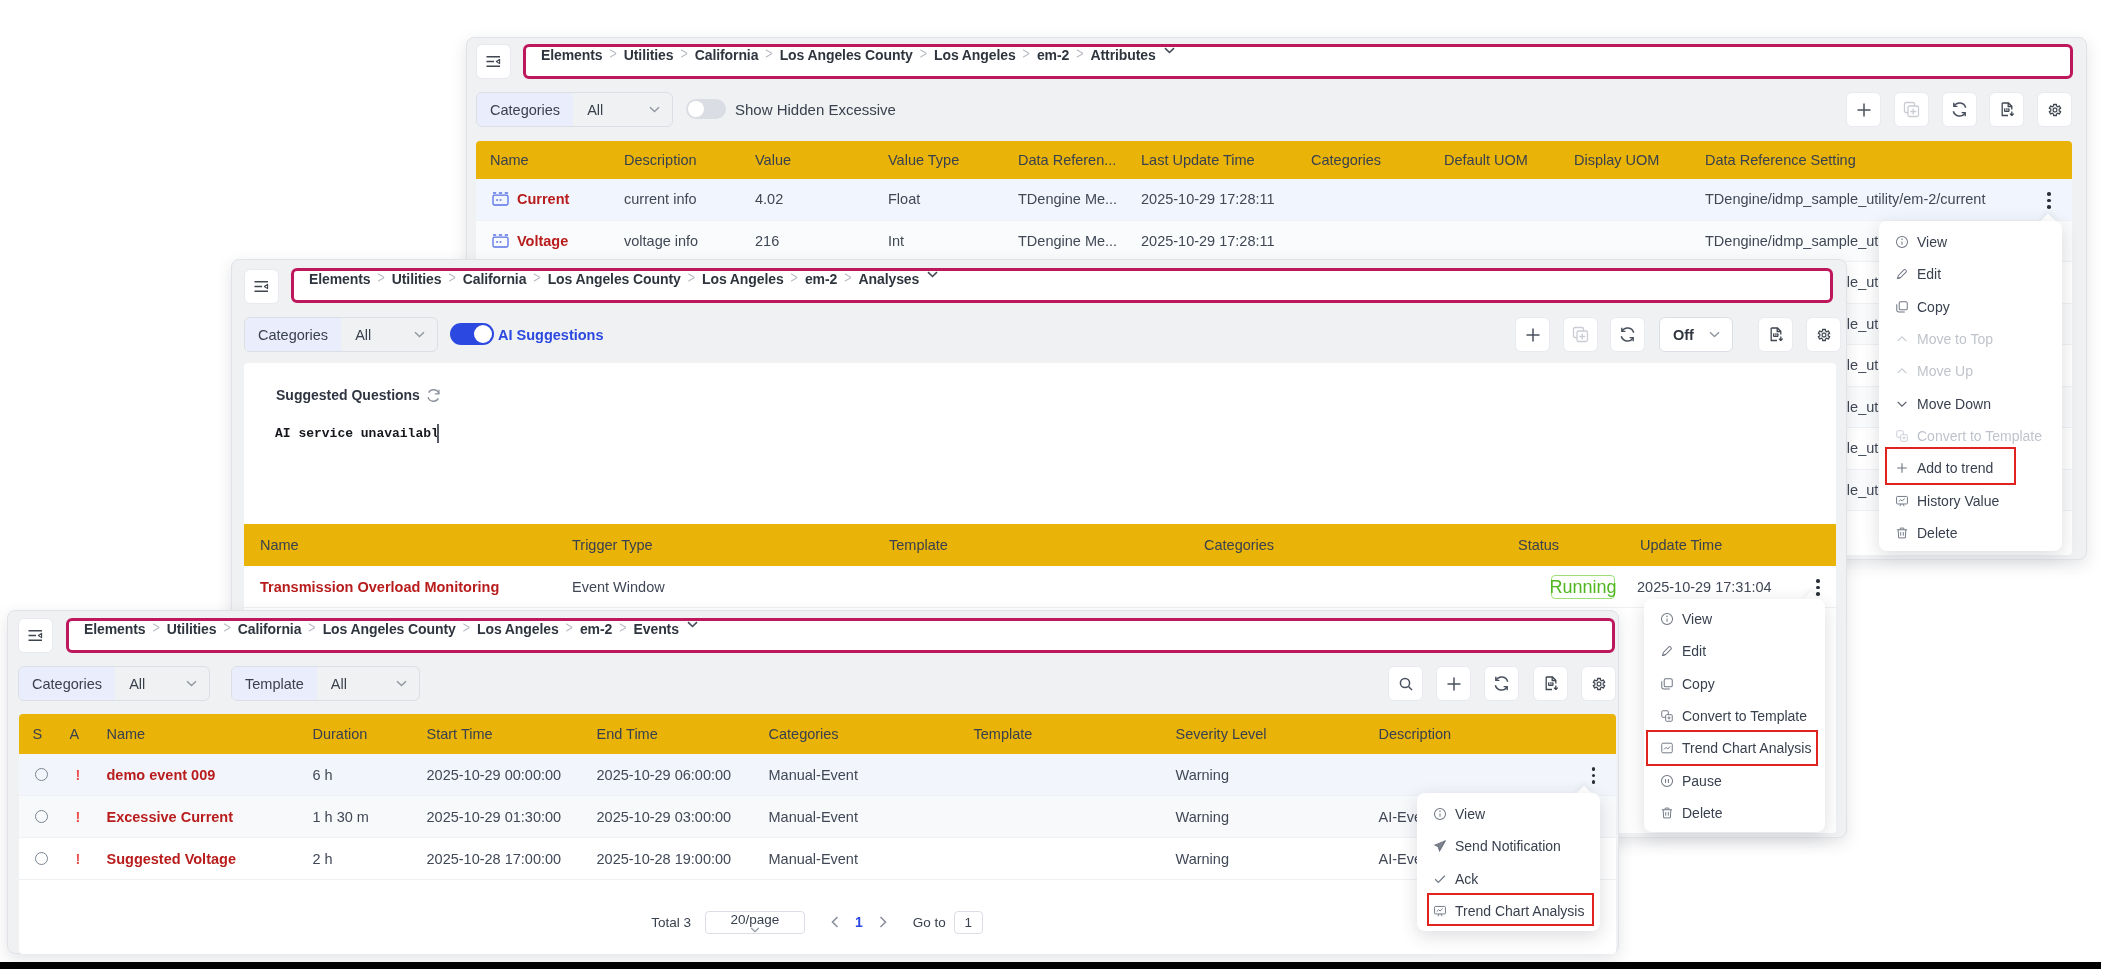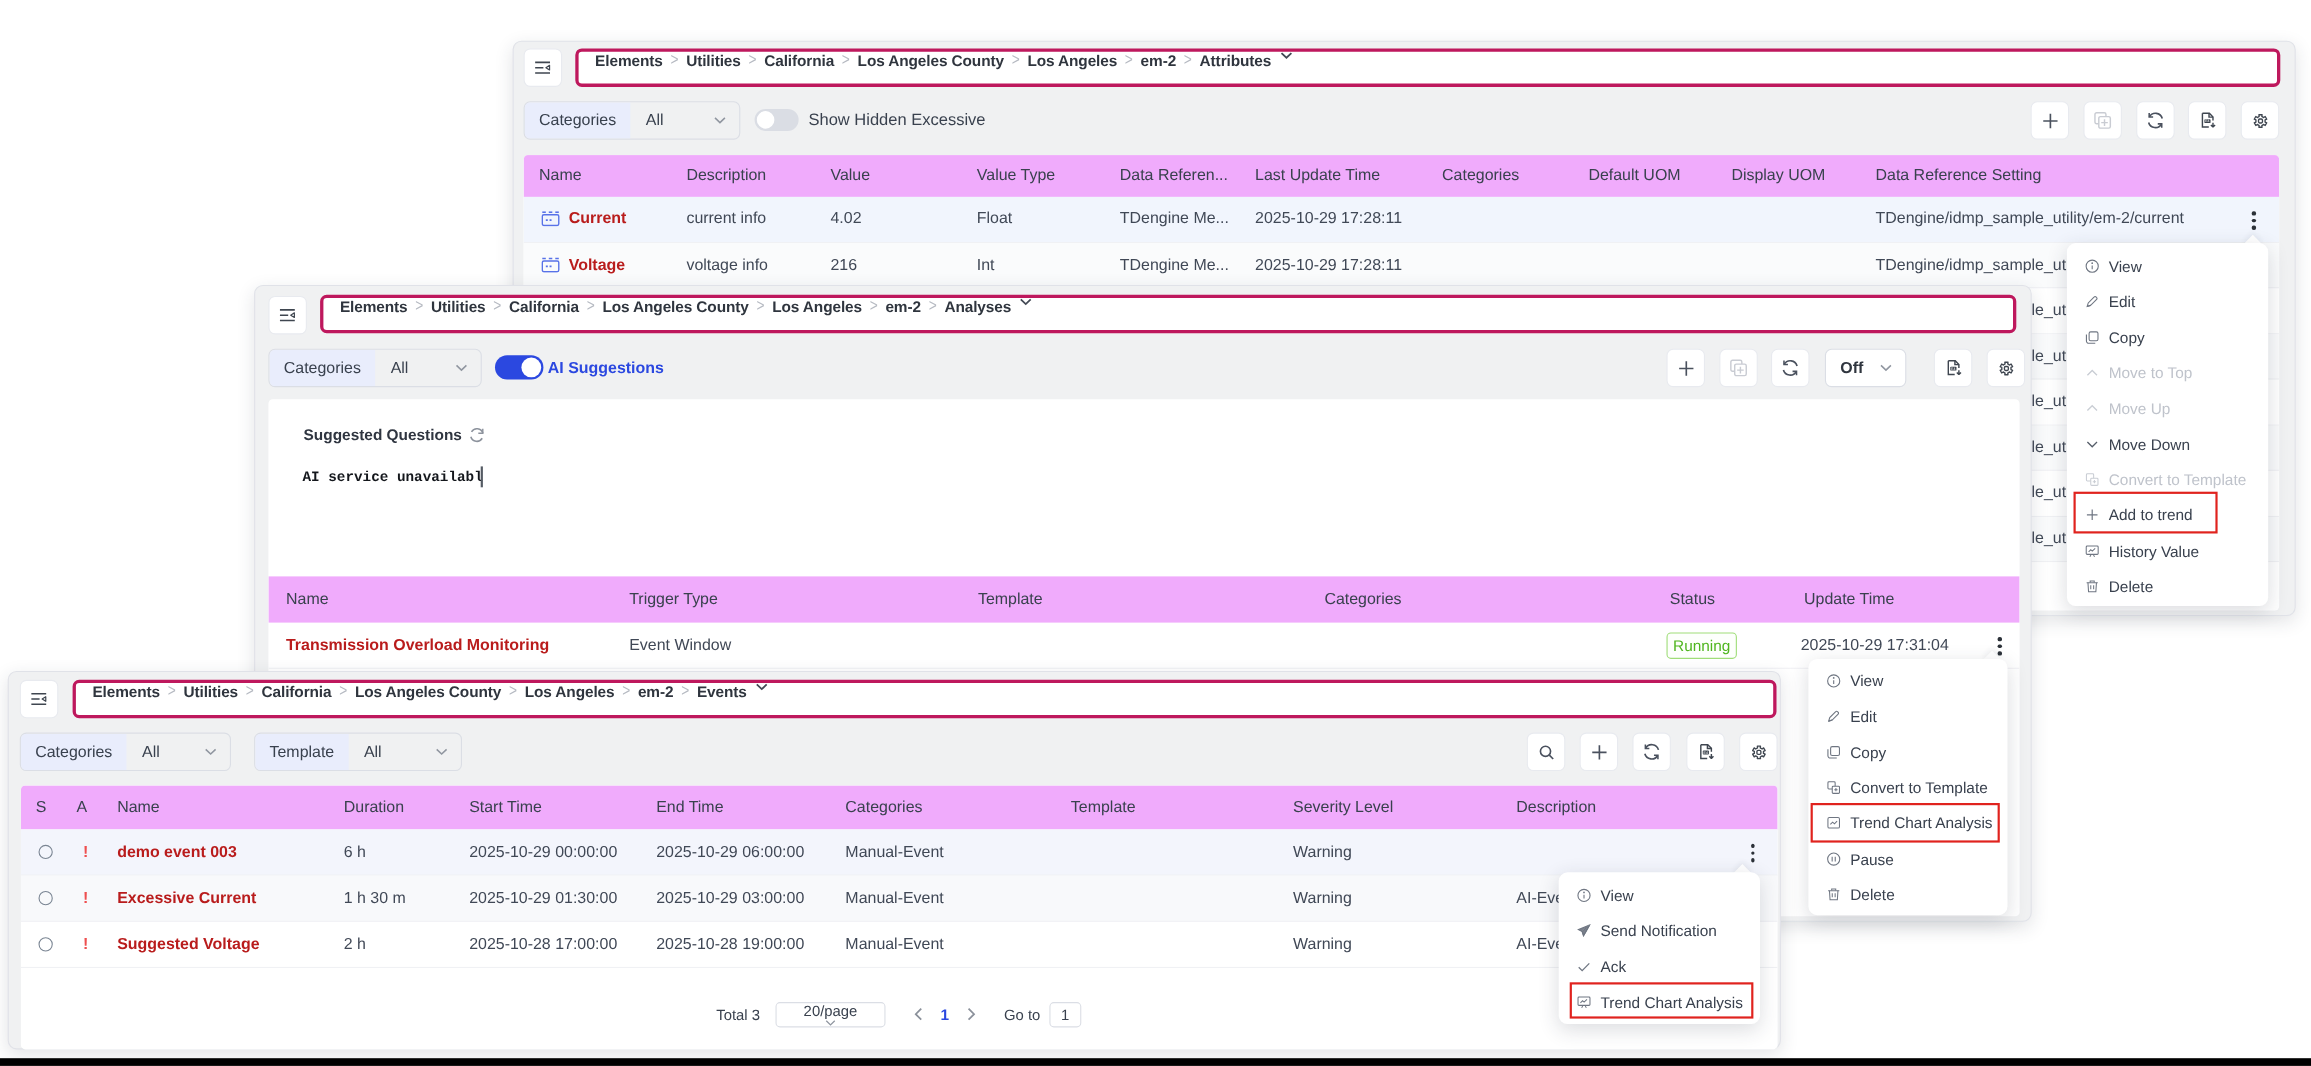--- a/index.html
+++ b/index.html
@@ -7,34 +7,34 @@
 .ibtn{position:absolute;width:35px;height:35px;background:#fff;border:1px solid #e8eaef;border-radius:6px;display:flex;align-items:center;justify-content:center;}
 .bcbar{position:absolute;height:35px;background:#fff;border:3px solid #be185d;border-radius:6px;display:flex;align-items:flex-start;padding-left:15px;white-space:nowrap;}
 .bc{font-size:14px;color:#2f353e;font-weight:700;letter-spacing:-.1px;}
 .bsep{color:#b6bac2;font-weight:400;padding:0 7px;font-size:12.5px;position:relative;top:-0.5px;transform:scaleY(1.25);display:inline-block;}
 .btn{position:absolute;width:35px;height:35px;background:#fff;border:1px solid #e8eaef;border-radius:6px;display:flex;align-items:center;justify-content:center;}
 .sel{position:absolute;height:35px;border:1px solid #dbdee5;border-radius:6px;display:flex;align-items:stretch;overflow:hidden;font-size:14.5px;color:#39414e;}
 .sel .lab{background:#e9edfc;display:flex;align-items:center;padding:0 13px;}
 .sel .val{display:flex;align-items:center;padding-left:14px;flex:1;}
 .sel .car{display:flex;align-items:center;padding-right:12px;}
 .card{position:absolute;background:#fff;border-radius:4px;overflow:hidden;}
-.thead{position:absolute;left:0;right:0;background:#f0abfc;}
+.thead{position:absolute;left:0;right:0;background:#eab308;}
 .th{position:absolute;top:50%;transform:translateY(-50%);font-size:14.5px;color:#39414e;white-space:nowrap;}
 .td{position:absolute;top:50%;transform:translateY(-50%);font-size:14.5px;color:#404856;white-space:nowrap;}
 .trow{position:absolute;left:0;right:0;border-bottom:1px solid #f0f1f4;}
 .lnk{color:#b91c1c;font-weight:700;}
 .dots{position:absolute;width:4px;display:flex;flex-direction:column;gap:3px;align-items:center;}
 .dots i{width:3.5px;height:3.5px;border-radius:50%;background:#2b3138;display:block;}
 .menu{position:absolute;background:#fff;border-radius:8px;box-shadow:0 5px 18px rgba(40,46,60,.16);z-index:50;}
 .mi{display:flex;align-items:center;height:32.3px;padding-left:16px;font-size:14px;color:#39414e;white-space:nowrap;}
 .mi svg{margin-right:8px;flex:0 0 auto;}
 .mi.dis{color:#bfc3cb;}
 .redbox{position:absolute;border:2px solid #e0231e;z-index:60;}
 .toggle{position:absolute;border-radius:11px;}
-.badge{position:absolute;border:1px solid #9fdd78;color:#50b61f;background:#fdfffc;border-radius:4px;font-size:14px;display:flex;align-items:center;justify-content:center;}
+.badge{position:absolute;border:1px solid #9fdd78;color:#50b61f;background:#fdfffc;border-radius:4px;font-size:18px;display:flex;align-items:center;justify-content:center;margin-left:36px;}
 .mono{font-family:"Liberation Mono",monospace;}
 .arrowup{position:absolute;width:12px;height:12px;background:#fff;transform:rotate(45deg);box-shadow:-2px -2px 5px rgba(40,46,60,.06);z-index:49;}
 </style></head>
 <body>
 <div class="panel" style="left:466px;top:37px;width:1621px;height:523px;">
   <div class="ibtn" style="left:9px;top:6px;">
       <svg width="19" height="19" viewBox="0 0 19 19" fill="none" stroke="#3f4650" stroke-width="1.4">
         <path d="M2.5 4.7h13.5M2.5 9.5h7.5M2.5 14.3h13.5"></path>
         <path d="M15.6 7.4v4.2l-3.3-2.1z" stroke-width="1.1" stroke-linejoin="round"></path>
       </svg>
@@ -376,21 +376,21 @@
         <span class="th" style="left:408px">Start Time</span>
         <span class="th" style="left:578px">End Time</span>
         <span class="th" style="left:750px">Categories</span>
         <span class="th" style="left:955px">Template</span>
         <span class="th" style="left:1157px">Severity Level</span>
         <span class="th" style="left:1360px">Description</span>
     </div>
     <div class="trow" style="top:40px;height:42px;background:#f3f5fc;">
       <span style="position:absolute;left:16px;top:14px;width:13px;height:13px;border:1.6px solid #7a8593;border-radius:50%;"></span>
       <span class="td" style="left:57px;color:#ee4f4f;font-weight:700;">!</span>
-      <span class="td lnk" style="left:88px">demo event 003</span>
+      <span class="td lnk" style="left:88px">demo event 009</span>
         <span class="td" style="left:294px">6 h</span>
         <span class="td" style="left:408px">2025-10-29 00:00:00</span>
         <span class="td" style="left:578px">2025-10-29 06:00:00</span>
         <span class="td" style="left:750px">Manual-Event</span>
         <span class="td" style="left:1157px">Warning</span>
       <div class="dots" style="left:1573px;top:13px;">
           <i></i>
           <i></i>
           <i></i>
         </div>

